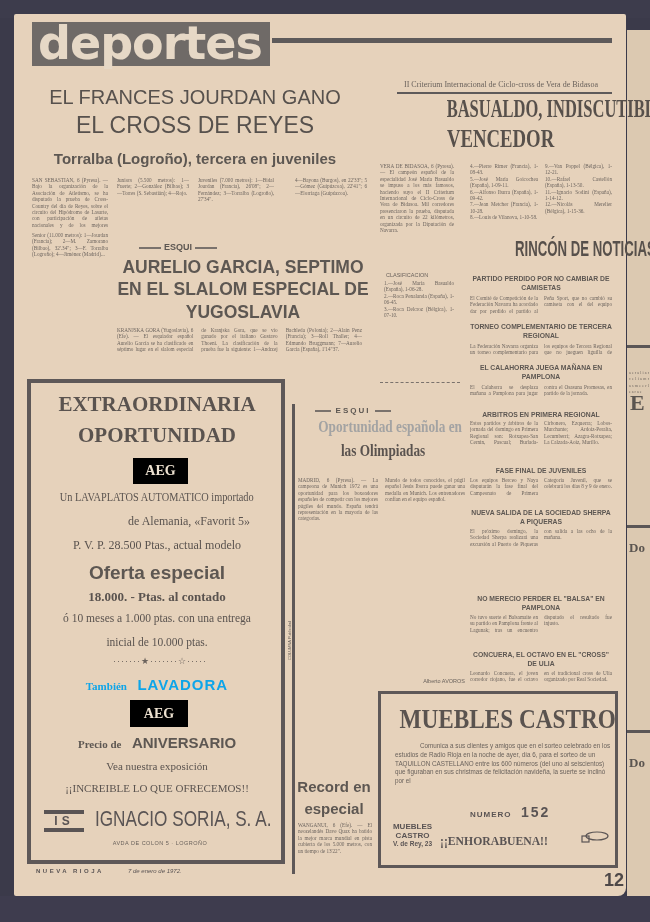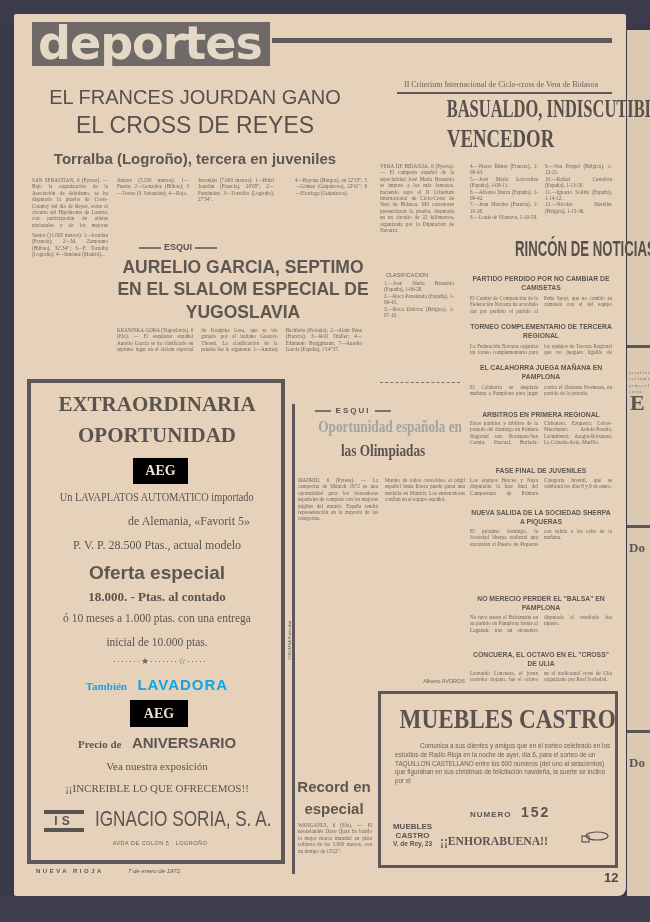--- a/index.html
+++ b/index.html
@@ -172,13 +172,13 @@
 <div class="abs" style="left:440px;top:833px;width:120px;font-family:'Liberation Serif',serif;font-weight:bold;font-size:13px;color:#5a5454;white-space:nowrap;"><span style="display:inline-block;transform:scaleX(0.9);transform-origin:left;">¡¡ENHORABUENA!!</span></div>
 <div class="abs" style="left:580px;top:830px;width:30px;height:14px;">
   <svg width="30" height="14" viewBox="0 0 30 14">
       <ellipse cx="17" cy="6" rx="11" ry="4" fill="none" stroke="#5a5454" stroke-width="1.2"></ellipse>
       <rect x="2" y="6" width="7" height="6" fill="none" stroke="#5a5454" stroke-width="1.2"></rect>
     </svg>
 </div>
 
 <div class="abs" style="left:36px;top:868px;font-family:'Liberation Sans',sans-serif;font-weight:bold;font-size:6px;letter-spacing:2.5px;color:#5a5454;">NUEVA RIOJA</div>
 <div class="abs" style="left:128px;top:868px;font-family:'Liberation Sans',sans-serif;font-style:italic;font-size:6px;color:#5a5454;">7 de enero de 1972.</div>
-<div class="abs" style="left:604px;top:870px;font-family:'Liberation Sans',sans-serif;font-weight:bold;font-size:13px;color:#4e4848;">12</div>
+<div class="abs" style="left:604px;top:870px;font-family:'Liberation Sans',sans-serif;font-weight:bold;font-size:18px;color:#4e4848;">12</div>
 
 </body></html>

